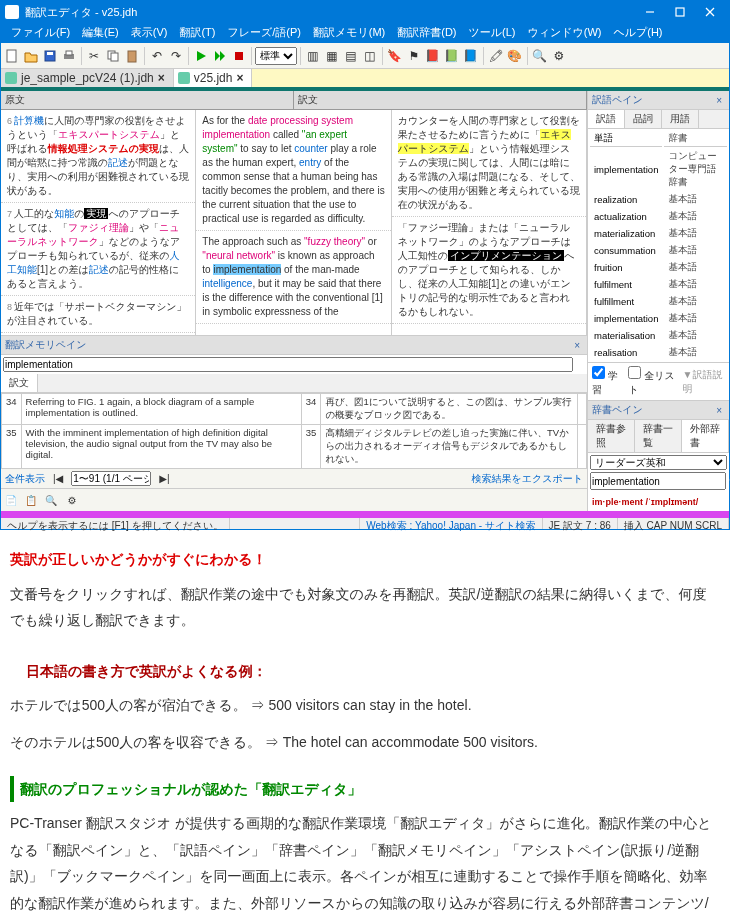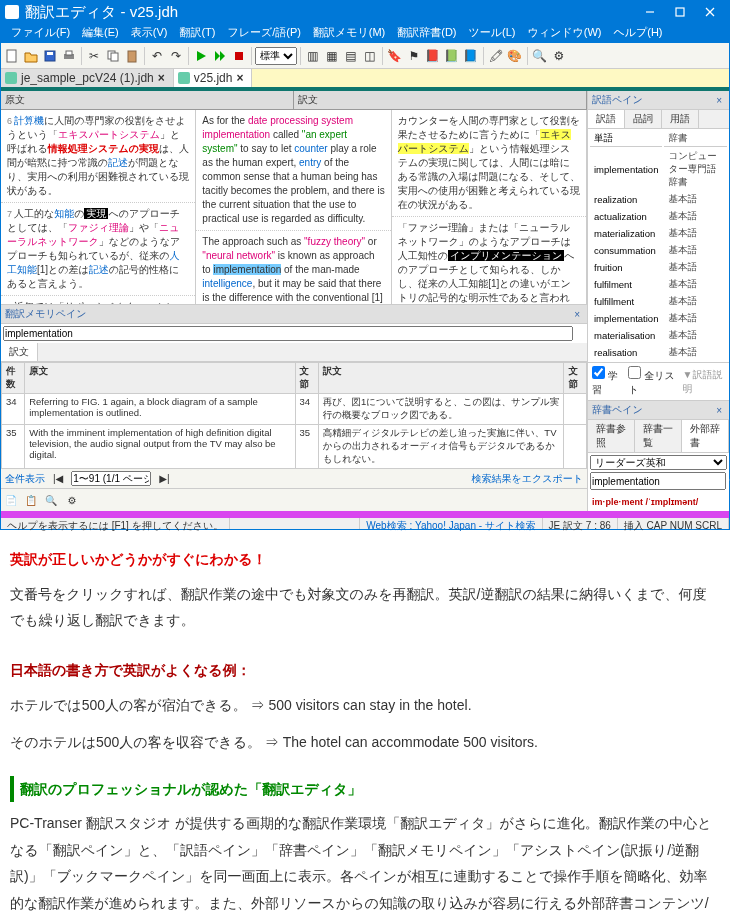--- a/index.html
+++ b/index.html
@@ -1,19 +1,19 @@
 <!DOCTYPE html>
 <html><head>
 <meta charset="utf-8">
 <style>
   * { box-sizing: border-box; margin: 0; padding: 0; }
   body { font-family: "Yu Gothic", "Meiryo", sans-serif; font-size: 12px; width: 730px; background: #fff; color: #333; }
   
   .app-window { border: 1px solid #0078d7; background: #fff; }
-  .title-bar { background: #0078d7; color: #fff; display: flex; align-items: center; height: 22px; padding: 0 4px; font-size: 15px; }
+  .title-bar { background: #0078d7; color: #fff; display: flex; align-items: center; height: 22px; padding: 0 4px; font-size: 11px; }
   .title-bar .icon { width: 14px; height: 14px; background: #fff; margin-right: 6px; border-radius: 2px; }
   .title-bar .spacer { flex: 1; }
   .win-btn { width: 30px; height: 22px; display: flex; align-items: center; justify-content: center; cursor: pointer; }
   .win-btn svg { width: 10px; height: 10px; stroke: #fff; stroke-width: 1.2; fill: none; }
   
   .menu-bar { background: #0078d7; color: #fff; display: flex; height: 20px; font-size: 11px; padding: 0 4px; }
   .menu-item { padding: 2px 6px; cursor: pointer; white-space: nowrap; }
   
   .toolbar { background: #f5f5f0; border-bottom: 1px solid #ccc; display: flex; align-items: center; height: 26px; padding: 2px; gap: 1px; overflow: hidden; }
   .tb-btn { width: 18px; height: 18px; display: inline-flex; align-items: center; justify-content: center; cursor: pointer; border: 1px solid transparent; }
@@ -70,21 +70,21 @@
   .mem-footer { display: flex; gap: 8px; padding: 2px 4px; font-size: 10px; align-items: center; background:#f5f5f0;}
   .mem-toolbar { background:#f5f5f0; padding:2px; display:flex; gap:2px; border-top:1px solid #ccc;}
   
   .status-bar { background: #f0f0f0; border-top: 7px solid #d946ef; display: flex; font-size: 10px; height: 18px; }
   .status-bar > div { padding: 1px 6px; border-right: 1px solid #ccc; white-space:nowrap;}
   .status-bar .fill{flex:1;}
   
   .article { padding: 16px 10px; font-size: 14px; line-height: 1.9; }
   .article .headline-red { color: #d00; font-weight: bold; margin-bottom: 8px; }
   .article .headline-green { color: #080; font-weight: bold; margin: 20px 0 8px; border-left: 4px solid #080; padding-left: 6px; }
-  .article .headline-darkred { color: #a00; font-weight: bold; margin: 24px 0 8px; font-family: Liberation Serif, serif; }
+  .article .headline-darkred { color: #a00; font-weight: bold; margin: 24px 16px 8px; }
   .article p { margin-bottom: 10px; }
   .mini-input{ width:80px; font-size:10px;}
   .mini-link{color:#06c; cursor:pointer;text-align:center;}
   .pane-x{cursor:pointer; padding:0 3px;}
 </style>
 </head>
 <body>
 
 <div class="app-window">
 
@@ -243,27 +243,20 @@
           <span class="pane-x">×</span>
         </div>
         <div class="mem-search">
           <input type="text" value="implementation" style="">
         </div>
         <div class="pane-tabs">
           <span class="pane-tab active">訳文</span>
         </div>
         <table class="mem-table">
           <tbody>
-              <tr>
-            <th>件数</th>
-            <th>原文</th>
-            <th>文節</th>
-            <th>訳文</th>
-            <th>文節</th>
-          </tr>
           <tr>
             <td>34</td>
                 <td>Referring to FIG. 1 again, a block diagram of a sample implementation is outlined.</td>
                 <td>34</td>
                 <td>再び、図1について説明すると、この図は、サンプル実行の概要なブロック図である。</td>
                 <td></td>
           </tr>
           <tr>
             <td>35</td>
                 <td>With the imminent implementation of high definition digital television, the audio signal output from the TV may also be digital.</td>

